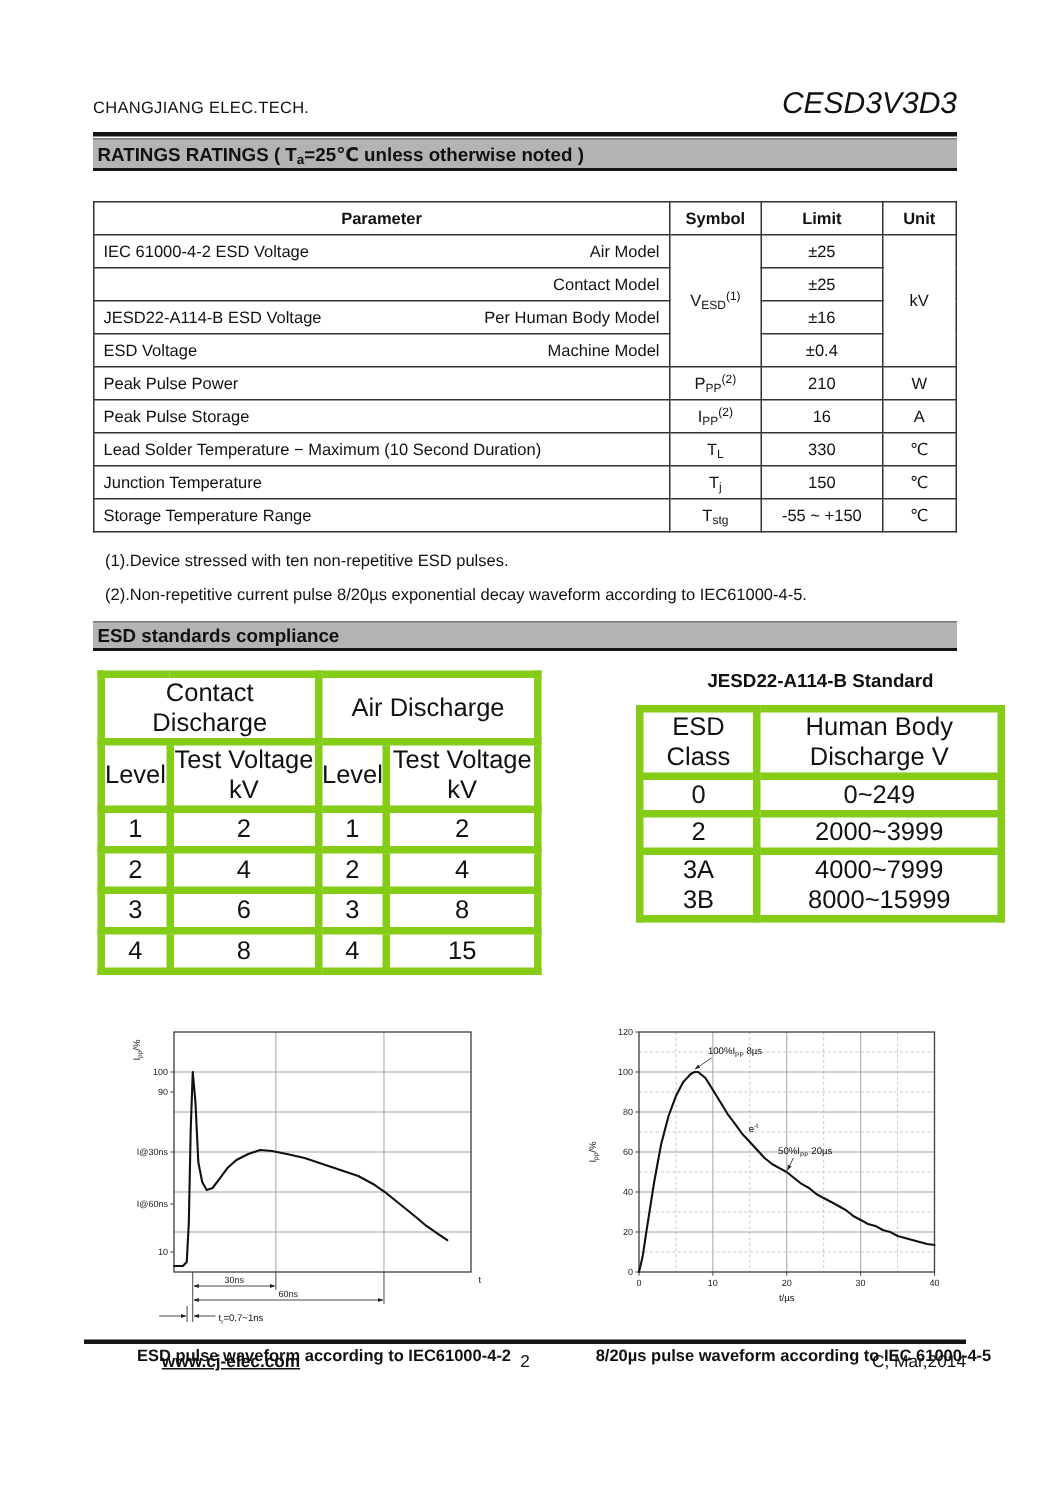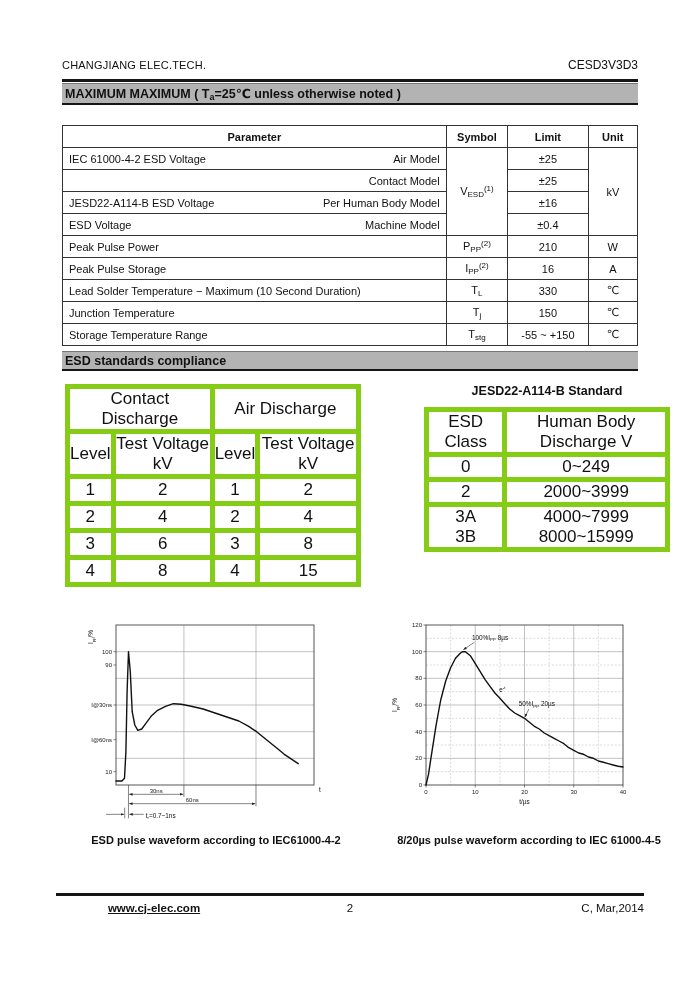--- a/index.html
+++ b/index.html
@@ -2,21 +2,21 @@
 <html><head>
 <meta charset="utf-8">
 <style>
   html,body{margin:0;padding:0;}
   body{width:700px;height:1000px;background:#fff;color:#111;position:relative;
        font-family:"Liberation Sans","DejaVu Sans",sans-serif;}
   .page{padding:58px 62px 0 62px;width:576px;}
 
   .dochead{display:flex;justify-content:space-between;align-items:baseline;}
   .co{font-size:11px;letter-spacing:0.2px;}
-  .part{font-size:12px;}
+  .part{font-size:20px;font-style:italic;}
   .hrule{height:3px;background:#151515;margin-top:7px;}
   .secbar{background:#b3b3b3;border-top:1px solid #777;border-bottom:2px solid #151515;
           font-weight:bold;font-size:12.5px;padding:2px 3px 1px 3px;margin-top:1px;}
   .secbar sub{font-size:9px;}
 
   sub{font-size:8px;vertical-align:-2px;}
   sup{font-size:8px;vertical-align:4px;}
 
   table{border-collapse:collapse;}
   .ratings{width:100%;margin-top:20px;table-layout:fixed;}
@@ -74,21 +74,21 @@
 <body>
 
 <div class="page">
 
   <div class="dochead">
     <span class="co">CHANGJIANG ELEC.TECH.</span>
     <span class="part">CESD3V3D3</span>
   </div>
   <div class="hrule"></div>
 
-  <div class="secbar"><span>MAXIMUM MAXIMUM ( T</span><sub>a</sub><span>=25℃ unless otherwise noted )</span></div>
+  <div class="secbar"><span>RATINGS RATINGS ( T</span><sub>a</sub><span>=25℃ unless otherwise noted )</span></div>
 
   <table class="ratings">
     <thead>
       <tr>
         <th class="c-param">Parameter</th>
         <th class="c-sym">Symbol</th>
         <th class="c-lim">Limit</th>
         <th class="c-unit">Unit</th>
       </tr>
     </thead>
@@ -159,20 +159,24 @@
         <td class="param">
             <span class="pl">Storage Temperature Range</span>
           </td>
         <td class="sym"><span>T</span><sub>stg</sub><sup></sup></td>
         <td class="lim">-55 ~ +150</td>
         <td class="unit">℃</td>
       </tr>
     </tbody>
   </table>
 
+  <div class="notes">
+    <p>(1).Device stressed with ten non-repetitive ESD pulses.</p>
+    <p>(2).Non-repetitive current pulse 8/20µs exponential decay waveform according to IEC61000-4-5.</p>
+  </div>
 
   <div class="secbar second">ESD standards compliance</div>
 
   <div class="subtables">
     <div class="col-left">
       <table class="sub iec">
         <colgroup>
             <col style="width:40px">
             <col style="width:106px">
             <col style="width:42px">

